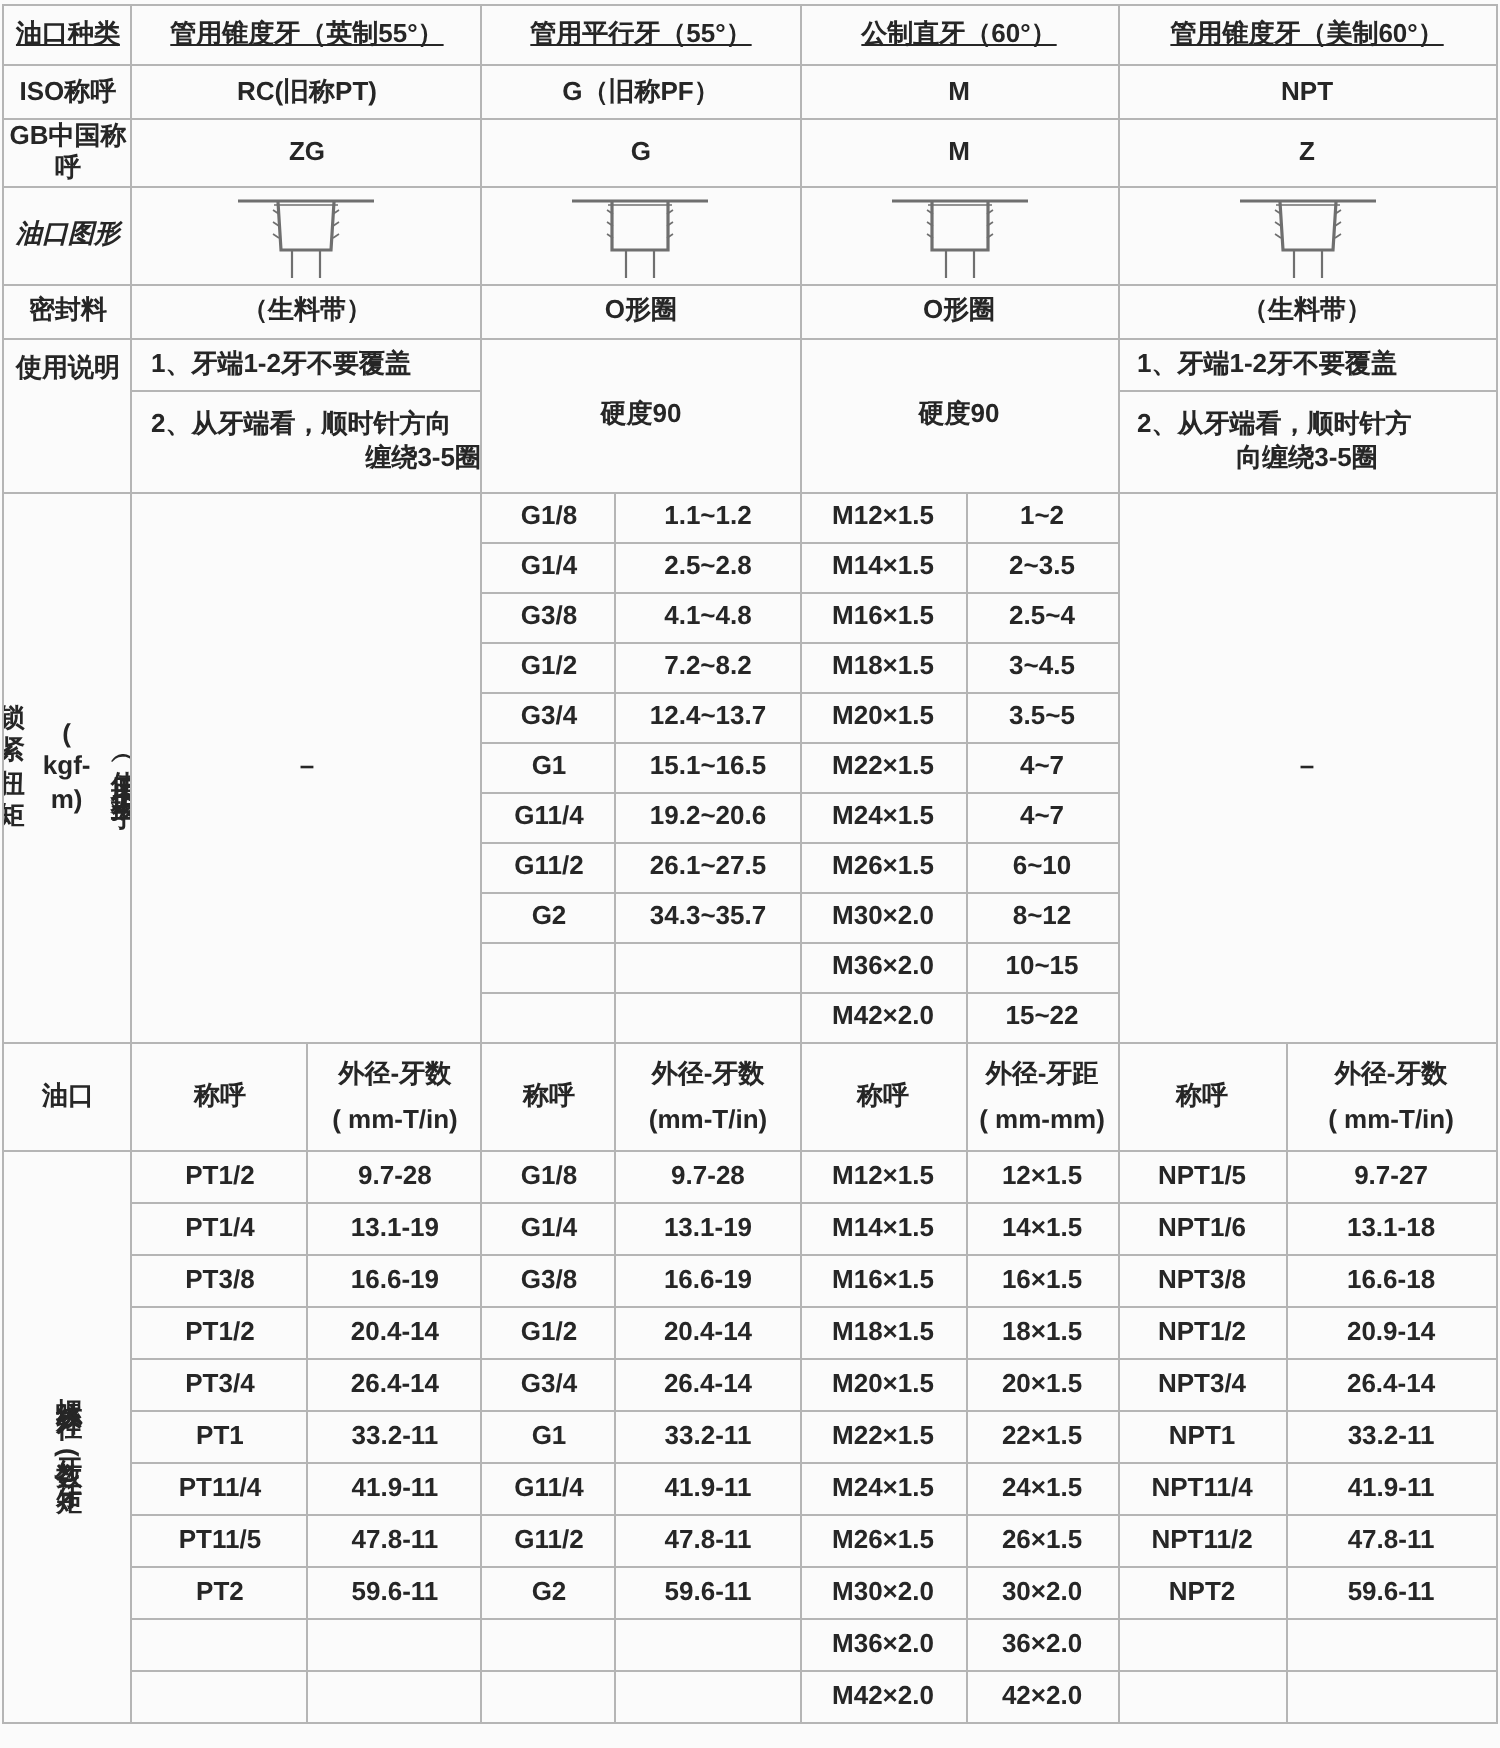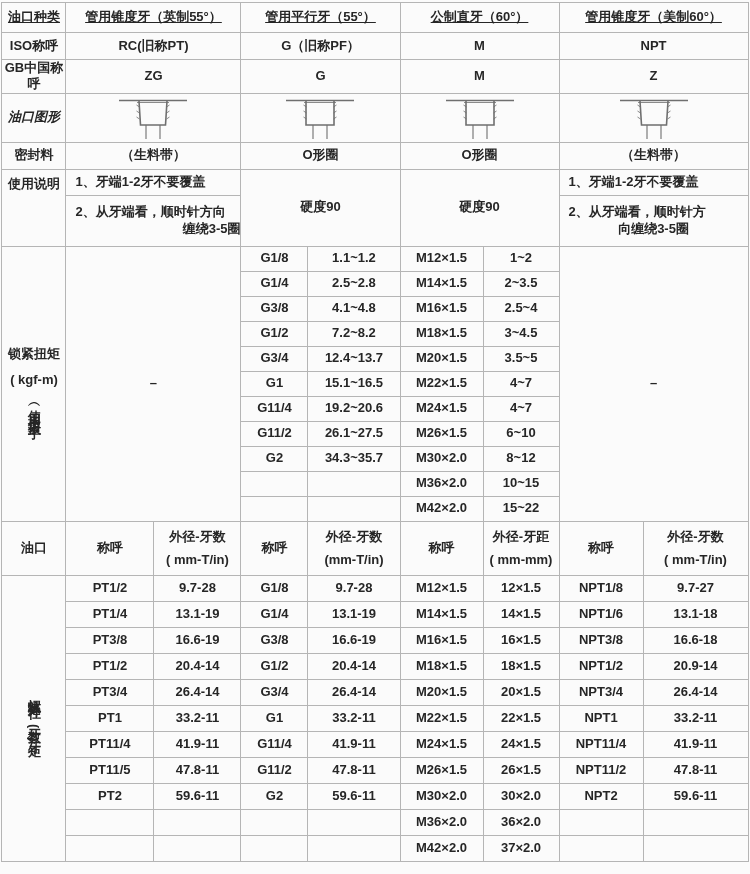--- a/index.html
+++ b/index.html
@@ -42,21 +42,21 @@
   .use-line3-center{text-align:center;}
   .top-align{vertical-align:top;padding-top:6px;}
 
   .v-text{
     writing-mode:vertical-rl;
     text-orientation:mixed;
     letter-spacing:3px;
     display:inline-block;
     line-height:1.1;
   }
-  .torque-label-stack{display:flex;flex-direction:column;align-items:center;justify-content:center;gap:9px;height:100%;}
+  .torque-label-stack{display:flex;align-items:center;justify-content:center;gap:9px;height:100%;}
   .hdr2 .l1{line-height:24px;}
   .hdr2 .l2{line-height:22px;}
 
   svg.port-svg{display:block;margin:0 auto;}
   svg.port-svg line, svg.port-svg path{stroke:#6f6f6f;fill:none;}
 </style>
 </head>
 <body>
 
 <table>
@@ -282,21 +282,21 @@
   <tr class="rh-bt">
     <td rowspan="11">
       <span class="v-text">螺纹外径×牙数(牙矩)</span>
     </td>
     <td>PT1/2</td>
     <td>9.7-28</td>
     <td>G1/8</td>
     <td>9.7-28</td>
     <td>M12×1.5</td>
     <td>12×1.5</td>
-    <td>NPT1/8</td>
+    <td>NPT1/5</td>
     <td>9.7-27</td>
   </tr>
   <tr class="rh-bt">
     <td>PT1/4</td>
     <td>13.1-19</td>
     <td>G1/4</td>
     <td>13.1-19</td>
     <td>M14×1.5</td>
     <td>14×1.5</td>
     <td>NPT1/6</td>
@@ -381,19 +381,19 @@
     <td>36×2.0</td>
     <td></td>
     <td></td>
   </tr>
   <tr class="rh-bt">
     <td></td>
     <td></td>
     <td></td>
     <td></td>
     <td>M42×2.0</td>
-    <td>37×2.0</td>
+    <td>42×2.0</td>
     <td></td>
     <td></td>
   </tr>
 
   </tbody>
 </table>
 
 </body></html>

